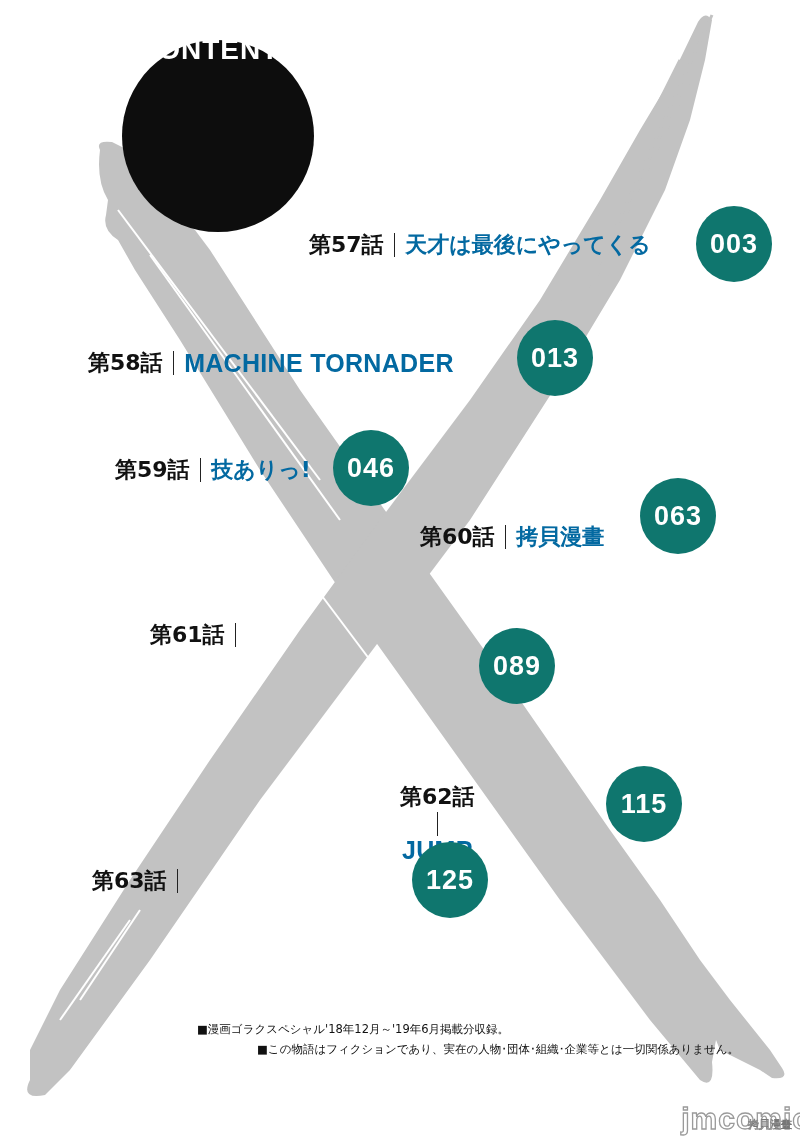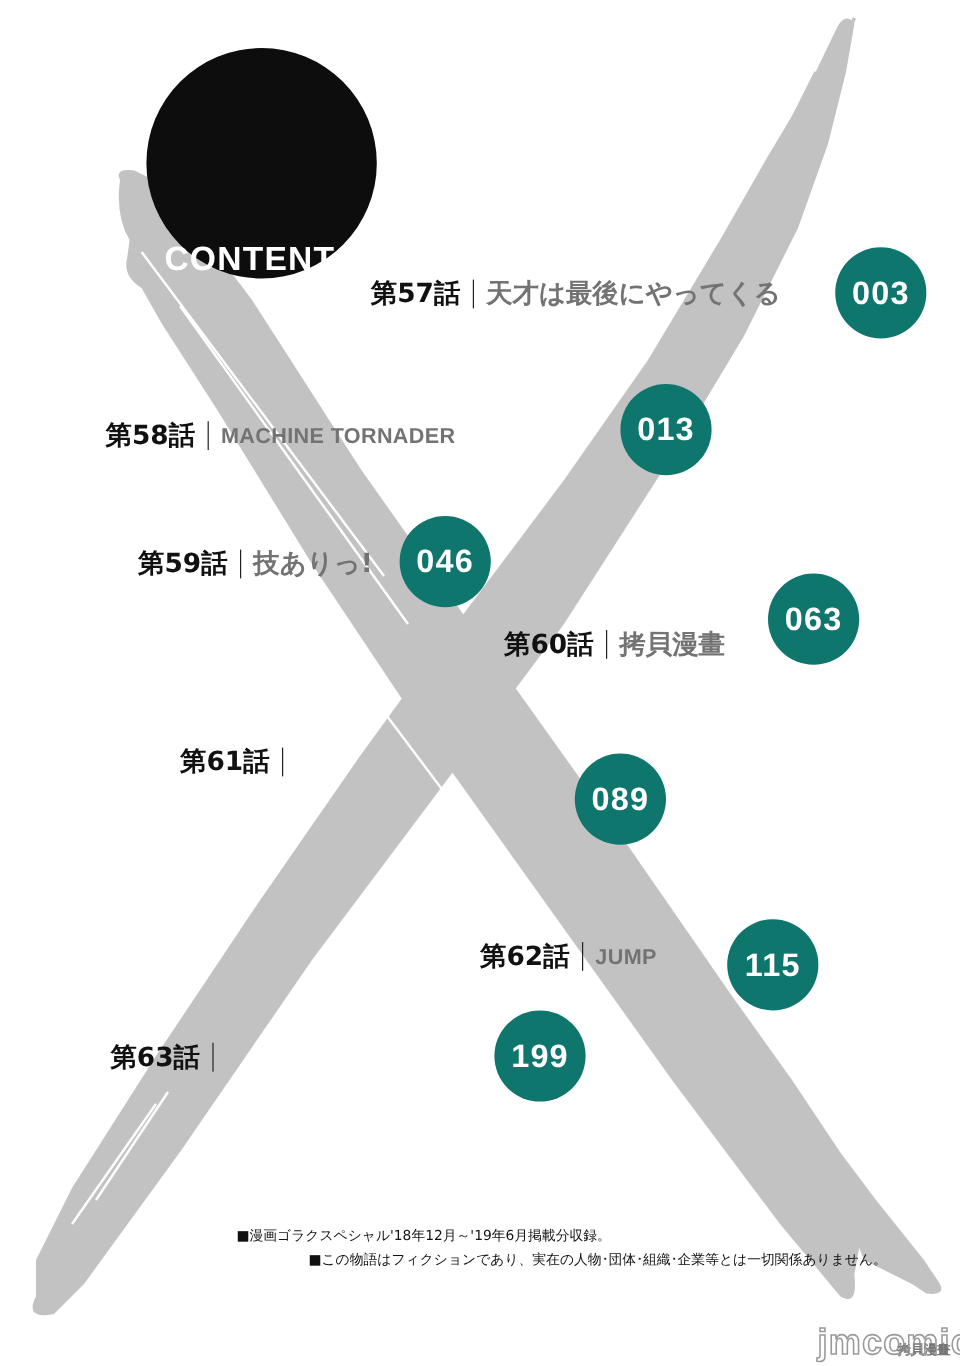--- a/index.html
+++ b/index.html
@@ -6,37 +6,37 @@
     body {
       width: 800px; height: 1138px; position: relative; overflow: hidden;
       background: #ffffff;
       font-family: "DejaVu Sans", "Liberation Sans", sans-serif;
       color: #111111;
     }
     .x-art { position: absolute; left: 0; top: 0; width: 800px; height: 1138px; z-index: 0; }
     .title-circle {
       position: absolute; left: 122px; top: 40px; width: 192px; height: 192px;
       border-radius: 50%; background: #0d0d0d; z-index: 2;
-      display: flex; align-items: flex-end; justify-content: center;
+      display: flex; align-items: flex-start; justify-content: center;
     }
     .title-circle span {
       color: #ffffff; font-family: "Liberation Sans", sans-serif; font-weight: bold;
       font-size: 28px; letter-spacing: 1px; margin-top: -6px;
     }
     .entry { position: absolute; z-index: 3; display: flex; align-items: center; white-space: nowrap; }
     .entry .num {
       font-family: "DejaVu Sans", sans-serif; font-weight: bold; font-size: 22px; color: #111;
     }
     .entry .sep {
       display: inline-block; width: 1.5px; height: 24px; background: #222; margin: 0 10px 0 10px;
     }
     .entry .ttl {
-      font-family: "DejaVu Sans", sans-serif; font-weight: bold; font-size: 22px; color: #737373;
+      font-family: "DejaVu Sans", sans-serif; font-weight: bold; font-size: 22px; color: #0369a1;
     }
-    .entry .ttl.latin { font-family: "Liberation Sans", sans-serif; font-size: 18px; letter-spacing: 0.3px; }
+    .entry .ttl.latin { font-family: "Liberation Sans", sans-serif; font-size: 25px; letter-spacing: 0.3px; }
     .page-circle {
       position: absolute; z-index: 3; width: 76px; height: 76px; border-radius: 50%;
       background: #0f766e; display: flex; align-items: center; justify-content: center;
     }
     .page-circle span {
       color: #fff; font-family: "Liberation Sans", sans-serif; font-weight: bold; font-size: 27px; letter-spacing: 1px;
     }
     .notes { position: absolute; z-index: 3; font-size: 11.5px; color: #111; font-family: "DejaVu Sans", sans-serif; }
     .watermark {
       position: absolute; right: 8px; bottom: 2px; z-index: 3; display: flex; align-items: flex-end;
@@ -123,35 +123,35 @@
 </div>
 
 <div class="entry" style="left:150px; top:620px;">
   <span class="num">第61話</span>
   <span class="sep"></span>
 </div>
 <div class="page-circle" style="left:479px; top:628px;">
   <span>089</span>
 </div>
 
-<div class="entry" style="left:400px; top:782px;">
+<div class="entry" style="left:400px; top:782px;flex-direction:column;">
   <span class="num">第62話</span>
   <span class="sep"></span>
   <span class="ttl latin">JUMP</span>
 </div>
 <div class="page-circle" style="left:606px; top:766px;">
   <span>115</span>
 </div>
 
 <div class="entry" style="left:92px; top:866px;">
   <span class="num">第63話</span>
   <span class="sep"></span>
 </div>
 <div class="page-circle" style="left:412px; top:842px;">
-  <span>199</span>
+  <span>125</span>
 </div>
 
 <div class="notes" style="left:197px; top:1022px;">■漫画ゴラクスペシャル'18年12月～'19年6月掲載分収録。</div>
 <div class="notes" style="left:257px; top:1042px;">■この物語はフィクションであり、実在の人物･団体･組織･企業等とは一切関係ありません。</div>
 
 <div class="watermark">
   <span class="wm-logo">jmcomic</span>
   <span class="wm-sub">拷貝漫畫</span>
 </div>
 

